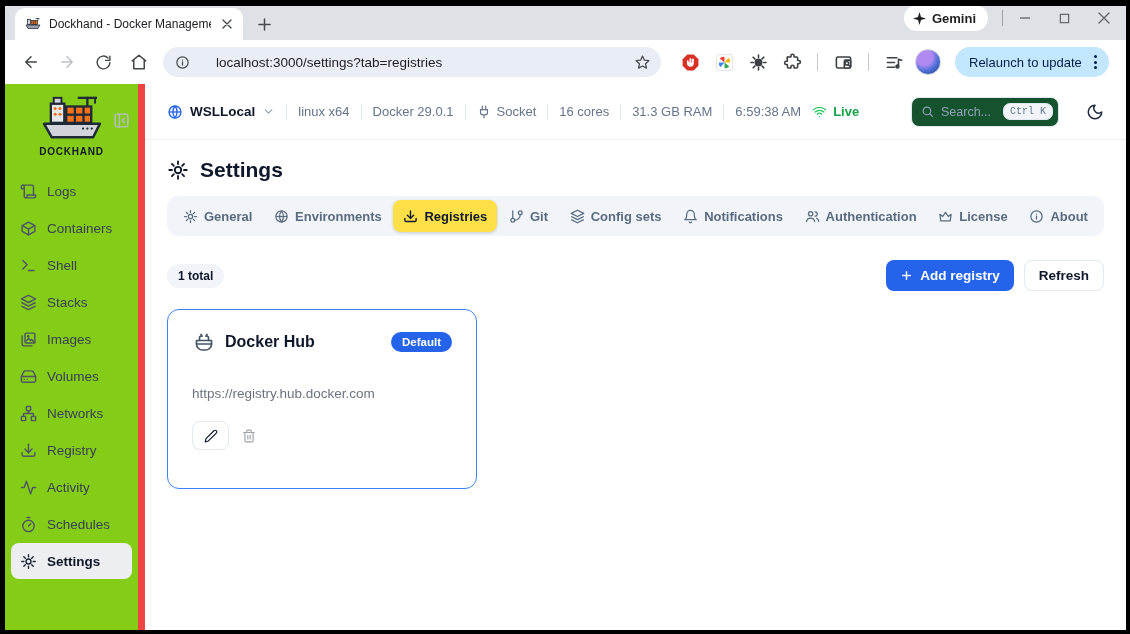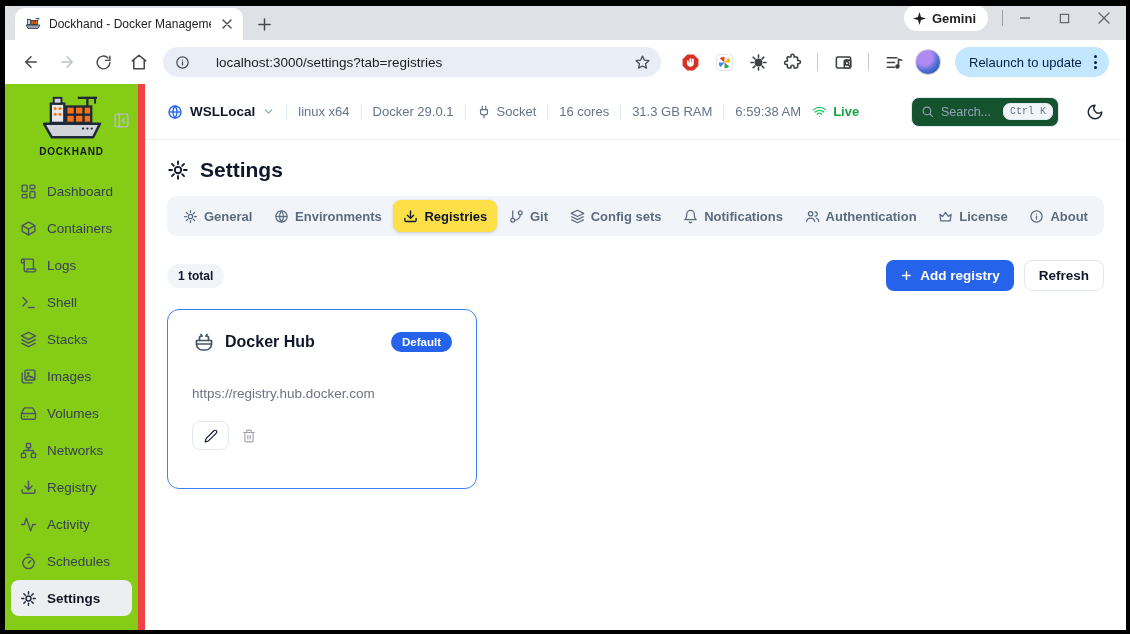--- a/index.html
+++ b/index.html
@@ -257,42 +257,33 @@
       </div>
       <span class="collapse-btn">
         <svg width="17" height="17" viewBox="0 0 24 24" fill="none" stroke="currentColor" stroke-width="2" stroke-linecap="round" stroke-linejoin="round">
               <rect x="3" y="3" width="18" height="18" rx="2.5"></rect>
               <path d="M9 3v18"></path>
               <path d="m16 9-3 3 3 3"></path>
             </svg>
       </span>
       <nav class="nav">
         <div class="nav-item">
-          <svg width="17" height="17" viewBox="0 0 24 24" fill="none" stroke="currentColor" stroke-width="2">
-                <rect x="3" y="3" width="7" height="9" rx="1.5"></rect>
-                <rect x="14" y="3" width="7" height="5" rx="1.5"></rect>
-                <rect x="14" y="12" width="7" height="9" rx="1.5"></rect>
-                <rect x="3" y="16" width="7" height="5" rx="1.5"></rect>
-              </svg>
-          <span>Dashboard</span>
+          <svg width="17" height="17" viewBox="0 0 24 24" fill="none" stroke="currentColor" stroke-width="2" stroke-linecap="round" stroke-linejoin="round">
+                <path d="M8 21h12a2 2 0 0 0 2-2v-2H10v2a2 2 0 1 1-4 0V5a2 2 0 1 0-4 0v3h4"></path>
+                <path d="M19 17V5a2 2 0 0 0-2-2H4"></path>
+              </svg>
+          <span>Logs</span>
         </div>
         <div class="nav-item">
           <svg width="17" height="17" viewBox="0 0 24 24" fill="none" stroke="currentColor" stroke-width="2" stroke-linejoin="round">
                 <path d="M21 8l-9-5-9 5v8l9 5 9-5z"></path>
                 <path d="M3.3 7.9 12 13l8.7-5.1"></path>
                 <path d="M12 22V13"></path>
               </svg>
           <span>Containers</span>
-        </div>
-        <div class="nav-item">
-          <svg width="17" height="17" viewBox="0 0 24 24" fill="none" stroke="currentColor" stroke-width="2" stroke-linecap="round" stroke-linejoin="round">
-                <path d="M8 21h12a2 2 0 0 0 2-2v-2H10v2a2 2 0 1 1-4 0V5a2 2 0 1 0-4 0v3h4"></path>
-                <path d="M19 17V5a2 2 0 0 0-2-2H4"></path>
-              </svg>
-          <span>Logs</span>
         </div>
         <div class="nav-item">
           <svg width="17" height="17" viewBox="0 0 24 24" fill="none" stroke="currentColor" stroke-width="2" stroke-linecap="round" stroke-linejoin="round">
                 <path d="m4 17 6-6-6-6"></path>
                 <path d="M12 19h8"></path>
               </svg>
           <span>Shell</span>
         </div>
         <div class="nav-item">
           <svg width="17" height="17" viewBox="0 0 24 24" fill="none" stroke="currentColor" stroke-width="2" stroke-linejoin="round">

